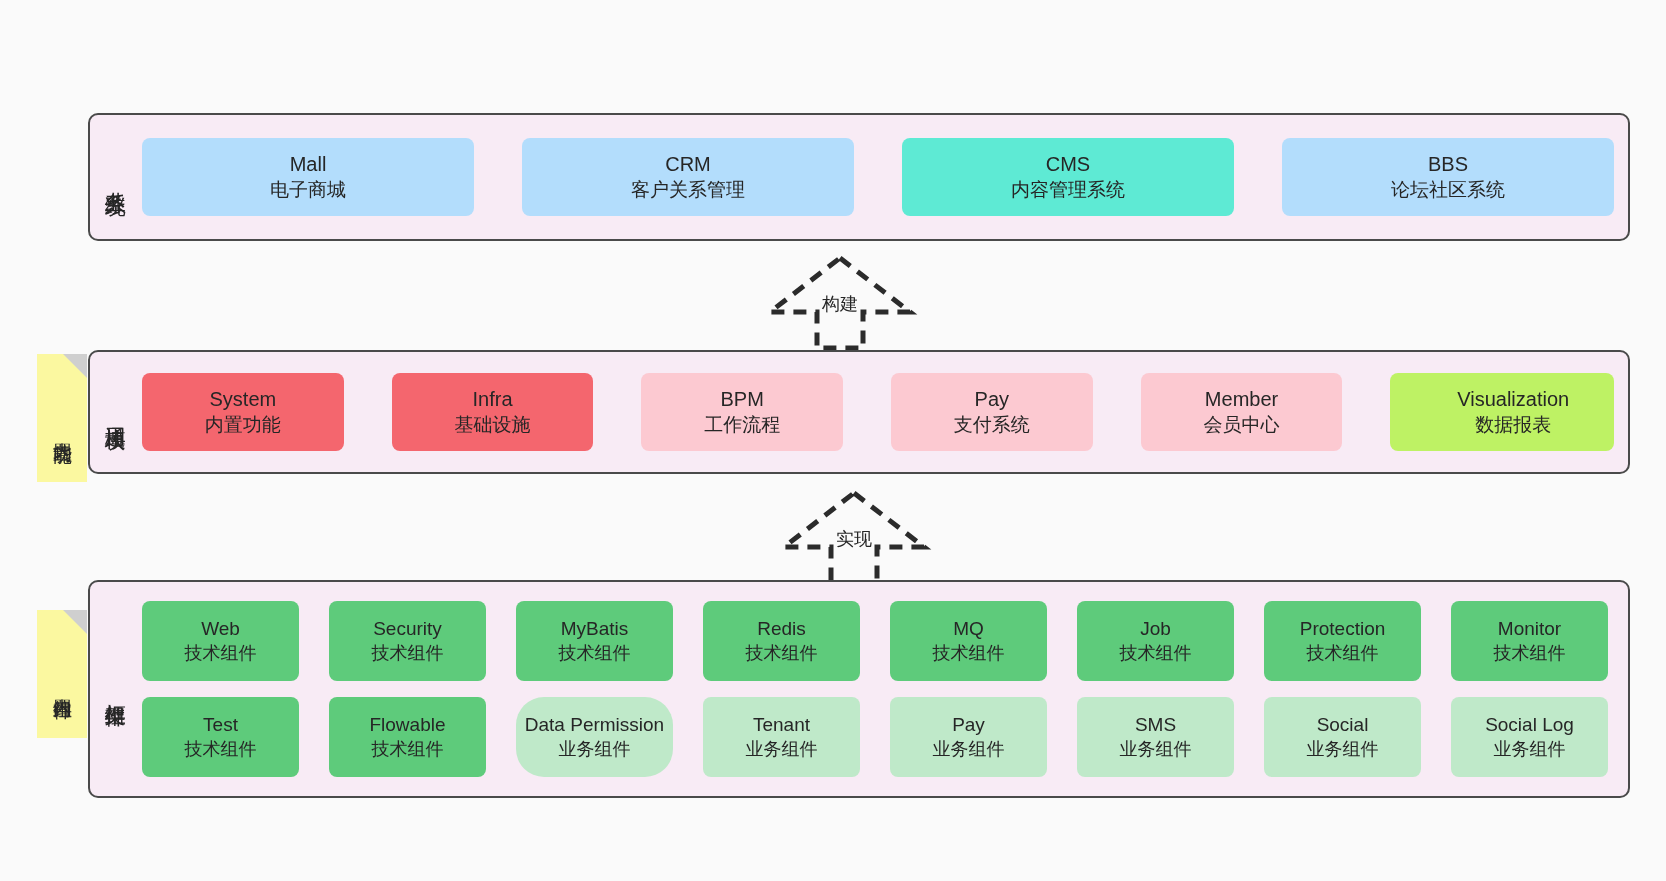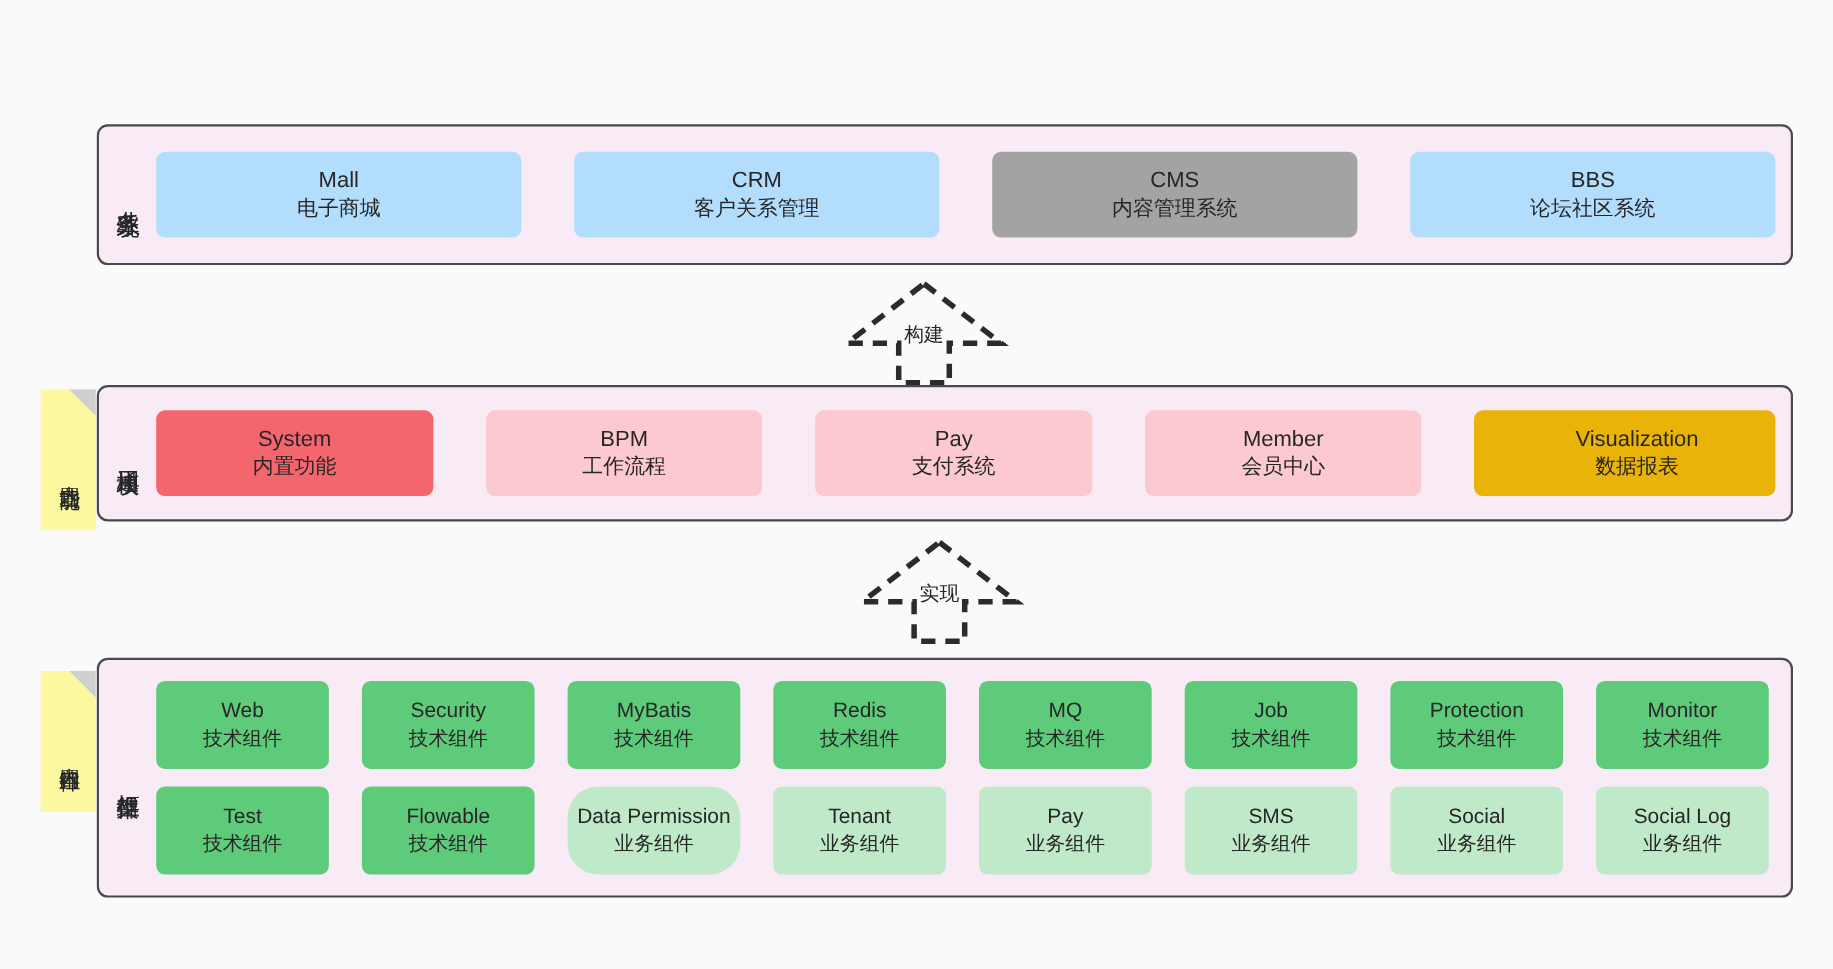--- a/index.html
+++ b/index.html
@@ -86,21 +86,21 @@
   #layer-business .cards { gap: 48px; }
   #layer-business .card { height: 78px; background: #b3ddfc; }
 
   
   #layer-modules { left: 88px; top: 350px; width: 1542px; height: 124px; }
   #layer-modules .card { height: 78px; }
   .c-red  { background: #f4666e; }
   .c-pink { background: #fcc9d1; }
 
   
-  #layer-framework { left: 88px; top: 598px; width: 1542px; height: 218px; }
+  #layer-framework { left: 88px; top: 580px; width: 1542px; height: 218px; }
   #layer-framework .card { height: 80px; }
   .c-green { background: #5ecb7b; }
   .c-lgreen{ background: #bfe9c9; }
   #layer-framework .card-row { gap: 30px; }
   #layer-framework .card .t1 { font-size: 19px; }
   #layer-framework .card .t2 { font-size: 18px; }
 
   
   .note {
     position: absolute;
@@ -157,21 +157,21 @@
   <div class="cards">
 
     <div class="card" style="background: rgb(179, 221, 252);">
       <span class="t1">Mall</span>
       <span class="t2">电子商城</span>
     </div>
     <div class="card" style="background: rgb(179, 221, 252);">
       <span class="t1">CRM</span>
       <span class="t2">客户关系管理</span>
     </div>
-    <div class="card" style="background: #a3a3a3;">
+    <div class="card" style="background: #5eead4;">
       <span class="t1">CMS</span>
       <span class="t2">内容管理系统</span>
     </div>
     <div class="card" style="background: rgb(179, 221, 252); text-align: right;">
       <span class="t1">BBS</span>
       <span class="t2">论坛社区系统</span>
     </div>
 
   </div>
 </div>
@@ -184,33 +184,37 @@
 </div>
 
 <div class="layer" id="layer-modules">
   <div class="layer-label">通用模块</div>
   <div class="cards">
 
     <div class="card c-red" style="background: rgb(244, 102, 110);">
       <span class="t1">System</span>
       <span class="t2">内置功能</span>
     </div>
+    <div class="card c-red" style="background: rgb(244, 102, 110);">
+      <span class="t1">Infra</span>
+      <span class="t2">基础设施</span>
+    </div>
     <div class="card c-pink" style="background: rgb(252, 201, 209);">
       <span class="t1">BPM</span>
       <span class="t2">工作流程</span>
     </div>
     <div class="card c-pink" style="background: rgb(252, 201, 209);">
       <span class="t1">Pay</span>
       <span class="t2">支付系统</span>
     </div>
     <div class="card c-pink" style="background: rgb(252, 201, 209);">
       <span class="t1">Member</span>
       <span class="t2">会员中心</span>
     </div>
-    <div class="card c-pink" style="background: #eab308; padding-left: 28px;">
+    <div class="card c-pink" style="background: #bef264; padding-left: 28px;">
       <span class="t1">Visualization</span>
       <span class="t2">数据报表</span>
     </div>
 
   </div>
 </div>
 
 <div class="arrow" id="arrow-impl">
   <svg width="160" height="96" viewBox="0 0 160 96">
     <path d="M 80 4 L 150 58 L 103 58 L 103 94 L 57 94 L 57 58 L 10 58 Z" fill="none" stroke="#2b2b2b" stroke-width="5" stroke-dasharray="13 9" stroke-linejoin="miter"></path>

